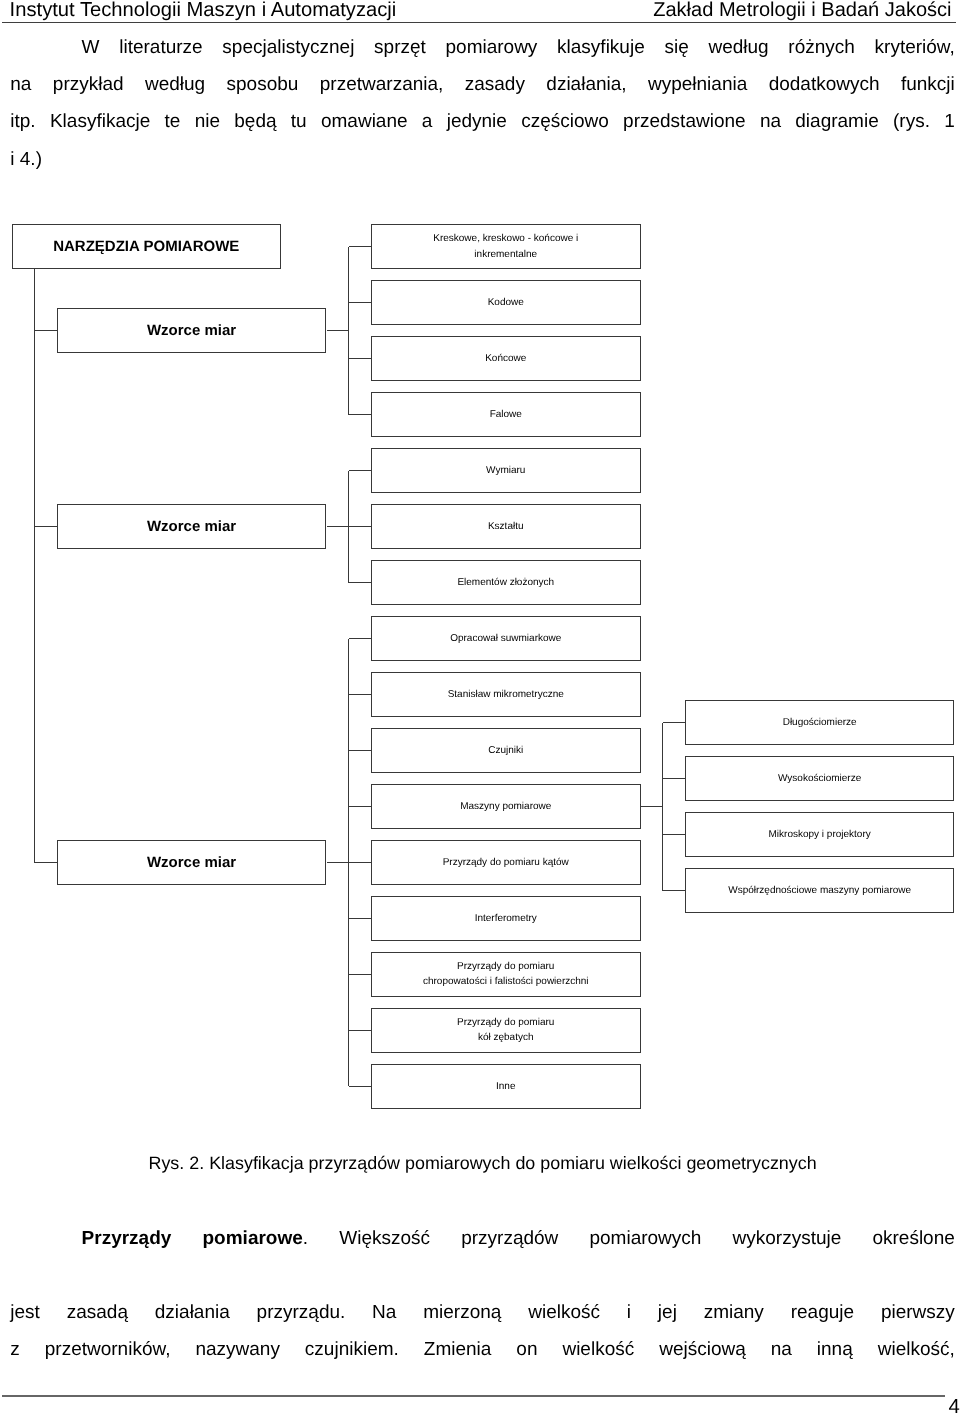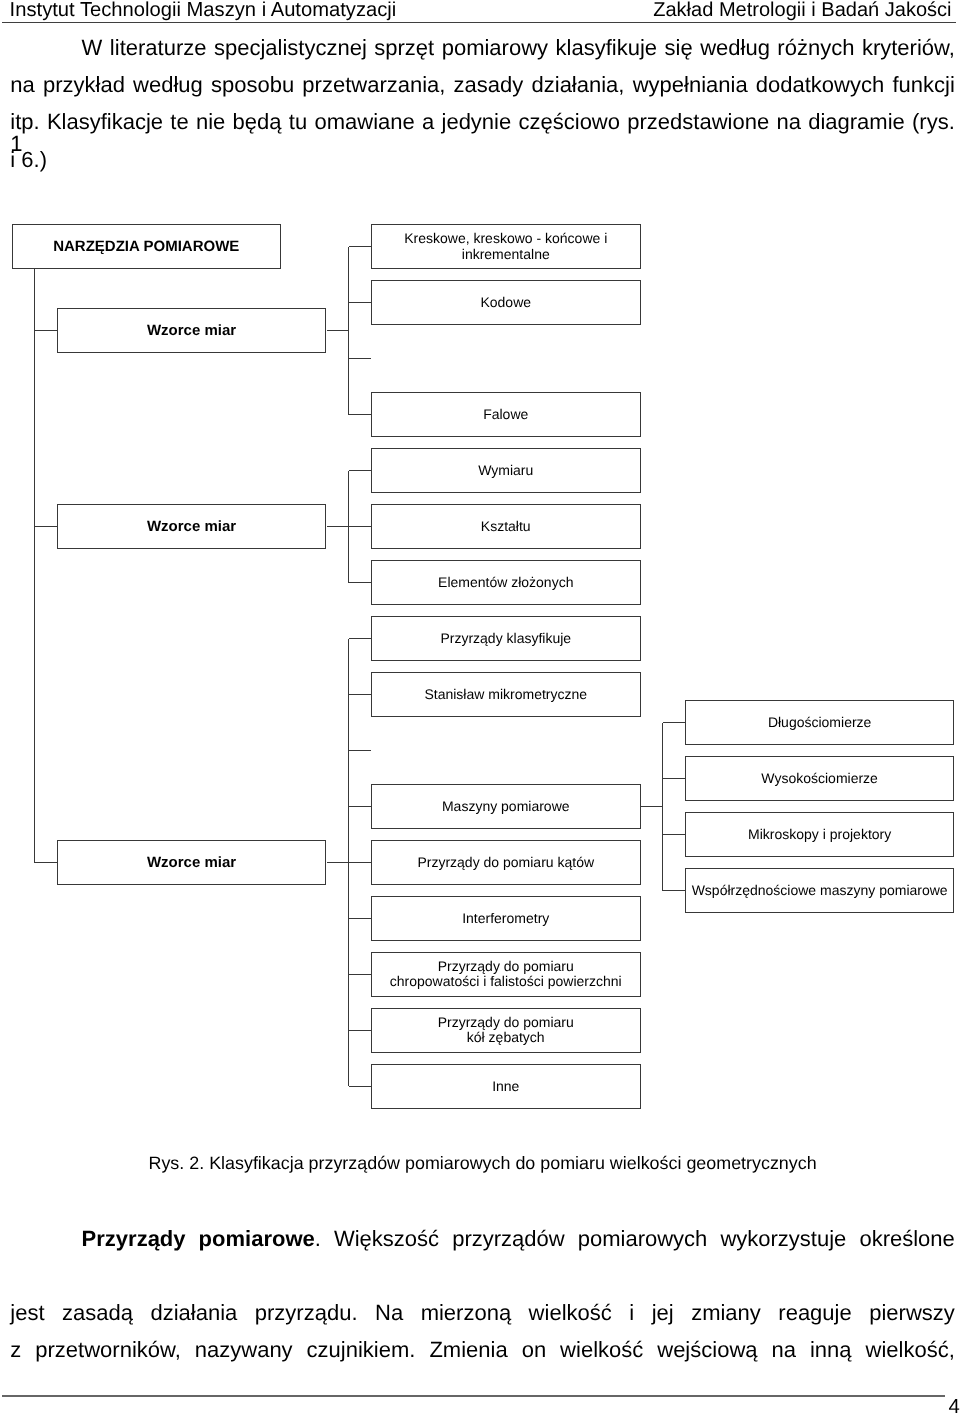--- a/index.html
+++ b/index.html
@@ -4,51 +4,51 @@
 <style>
   html,body{margin:0;padding:0;}
   body{width:960px;height:1421px;background:#ffffff;font-family:"Liberation Sans",sans-serif;color:#000;overflow:hidden;
         -webkit-font-smoothing:antialiased;text-rendering:geometricPrecision;}
   .page{position:absolute;left:0;top:0;width:776px;height:1421px;will-change:transform;transform:translateZ(0);}
 
   .hdr-left{position:absolute;left:9.6px;top:-1.5px;font-size:20.2px;line-height:22px;white-space:nowrap;}
   .hdr-right{position:absolute;left:653.2px;top:-1.5px;font-size:20.05px;line-height:22px;white-space:nowrap;}
   .hdr-rule{position:absolute;left:2px;top:21.7px;width:954px;height:1.5px;background:#3f3f3f;}
 
-  .pline{position:absolute;left:10.3px;width:944.5px;font-size:22px;line-height:22px;
+  .pline{position:absolute;left:10.3px;width:944.5px;font-size:19px;line-height:22px;
          text-align:justify;text-align-last:justify;white-space:pre-wrap;color:#000;}
   .pline.last{text-align-last:left;}
   .ind{display:inline-block;width:71.3px;}
 
   .ftr-rule{position:absolute;left:2px;top:1395.3px;width:942.5px;height:1.3px;background:#666;}
   .ftr-left{position:absolute;left:10px;top:1397.5px;font-size:19.9px;line-height:24px;white-space:nowrap;}
   .ftr-right{position:absolute;left:948.5px;top:1394.8px;font-size:20.3px;line-height:24px;white-space:nowrap;}
 
   #fig-caption{position:absolute;left:2.6px;top:1153px;width:960px;text-align:center;font-size:17.9px;line-height:20px;}
 
   #diagram{position:absolute;left:0;top:0;width:960px;height:1421px;}
   .nb{position:absolute;box-sizing:border-box;border:1.2px solid #383838;background:#fff;
       display:flex;align-items:center;justify-content:center;text-align:center;
-      font-size:14.0px;line-height:15.7px;}
+      font-size:10px;line-height:15.7px;}
   .nb.bold{font-weight:bold;font-size:15px;line-height:17.4px;}
   .ln{position:absolute;background:#383838;}
 </style>
 </head>
 <body>
 
 <div class="page">
 
   <div class="hdr-left">Instytut Technologii Maszyn i Automatyzacji</div>
   <div class="hdr-right">Zakład Metrologii i Badań Jakości</div>
   <div class="hdr-rule"></div>
 
     <div class="pline" style="top:37.0px"><span class="ind"></span><span>W literaturze specjalistycznej sprzęt pomiarowy klasyfikuje się według różnych kryteriów,</span></div>
     <div class="pline" style="top:74.2px"><span>na przykład według sposobu przetwarzania, zasady działania, wypełniania dodatkowych funkcji</span></div>
     <div class="pline" style="top:111.4px"><span>itp. Klasyfikacje te nie będą tu omawiane a jedynie częściowo przedstawione na diagramie (rys. 1</span></div>
-    <div class="pline last" style="top:148.6px"><span>i 6.)</span></div>
+    <div class="pline last" style="top:148.6px"><span>i 4.)</span></div>
 
   <div id="diagram">
       <div class="nb bold" style="left:11.5px;top:224.0px;width:269.5px;height:45.2px">NARZĘDZIA POMIAROWE</div>
       <div class="ln" style="left:33.70px;top:269.2px;width:1.2px;height:593.3px"></div>
       <div class="nb bold" style="left:56.6px;top:308.0px;width:269.9px;height:45.2px">Wzorce miar</div>
       <div class="ln" style="left:34.3px;top:329.99px;width:22.3px;height:1.2px"></div>
       <div class="ln" style="left:326.5px;top:329.99px;width:22.0px;height:1.2px"></div>
       <div class="nb bold" style="left:56.6px;top:504.0px;width:269.9px;height:45.2px">Wzorce miar</div>
       <div class="ln" style="left:34.3px;top:525.95px;width:22.3px;height:1.2px"></div>
       <div class="ln" style="left:326.5px;top:525.95px;width:22.0px;height:1.2px"></div>
@@ -69,26 +69,28 @@
       <div class="ln" style="left:348.5px;top:693.92px;width:22.5px;height:1.2px"></div>
       <div class="ln" style="left:348.5px;top:749.91px;width:22.5px;height:1.2px"></div>
       <div class="ln" style="left:348.5px;top:805.90px;width:22.5px;height:1.2px"></div>
       <div class="ln" style="left:348.5px;top:861.89px;width:22.5px;height:1.2px"></div>
       <div class="ln" style="left:348.5px;top:917.88px;width:22.5px;height:1.2px"></div>
       <div class="ln" style="left:348.5px;top:973.87px;width:22.5px;height:1.2px"></div>
       <div class="ln" style="left:348.5px;top:1029.86px;width:22.5px;height:1.2px"></div>
       <div class="ln" style="left:348.5px;top:1085.85px;width:22.5px;height:1.2px"></div>
       <div class="nb" style="left:371.0px;top:224.0px;width:269.5px;height:45.2px">Kreskowe, kreskowo - końcowe i<br>inkrementalne</div>
       <div class="nb" style="left:371.0px;top:280.0px;width:269.5px;height:45.2px">Kodowe</div>
+      <div class="nb" style="left:371.0px;top:336.0px;width:269.5px;height:45.2px">Końcowe</div>
       <div class="nb" style="left:371.0px;top:392.0px;width:269.5px;height:45.2px">Falowe</div>
       <div class="nb" style="left:371.0px;top:448.0px;width:269.5px;height:45.2px">Wymiaru</div>
       <div class="nb" style="left:371.0px;top:503.9px;width:269.5px;height:45.2px">Kształtu</div>
       <div class="nb" style="left:371.0px;top:559.9px;width:269.5px;height:45.2px">Elementów złożonych</div>
-      <div class="nb" style="left:371.0px;top:615.9px;width:269.5px;height:45.2px">Przyrządy klasyfikuje</div>
+      <div class="nb" style="left:371.0px;top:615.9px;width:269.5px;height:45.2px">Opracował suwmiarkowe</div>
       <div class="nb" style="left:371.0px;top:671.9px;width:269.5px;height:45.2px">Stanisław mikrometryczne</div>
+      <div class="nb" style="left:371.0px;top:727.9px;width:269.5px;height:45.2px">Czujniki</div>
       <div class="nb" style="left:371.0px;top:783.9px;width:269.5px;height:45.2px">Maszyny pomiarowe</div>
       <div class="nb" style="left:371.0px;top:839.9px;width:269.5px;height:45.2px">Przyrządy do pomiaru kątów</div>
       <div class="nb" style="left:371.0px;top:895.9px;width:269.5px;height:45.2px">Interferometry</div>
       <div class="nb" style="left:371.0px;top:951.9px;width:269.5px;height:45.2px">Przyrządy do pomiaru<br>chropowatości i falistości powierzchni</div>
       <div class="nb" style="left:371.0px;top:1007.9px;width:269.5px;height:45.2px">Przyrządy do pomiaru<br>kół zębatych</div>
       <div class="nb" style="left:371.0px;top:1063.8px;width:269.5px;height:45.2px">Inne</div>
       <div class="ln" style="left:662.20px;top:722.5px;width:1.2px;height:168.0px"></div>
       <div class="ln" style="left:640.5px;top:805.90px;width:22.3px;height:1.2px"></div>
       <div class="ln" style="left:662.8px;top:721.91px;width:22.0px;height:1.2px"></div>
       <div class="nb" style="left:684.8px;top:699.9px;width:269.7px;height:45.2px">Długościomierze</div>

